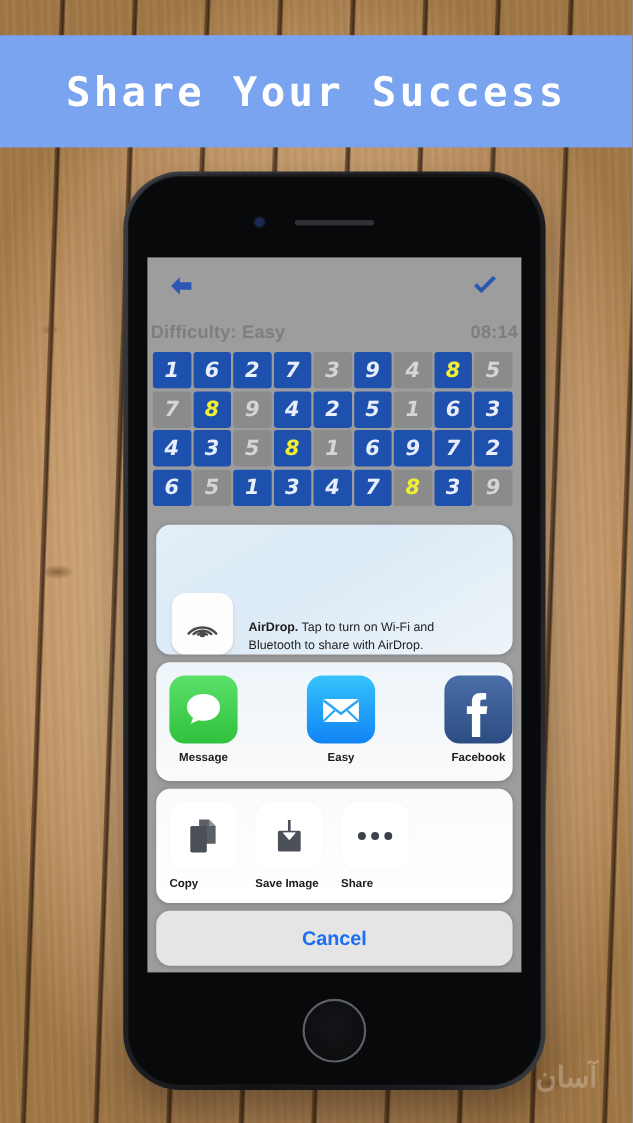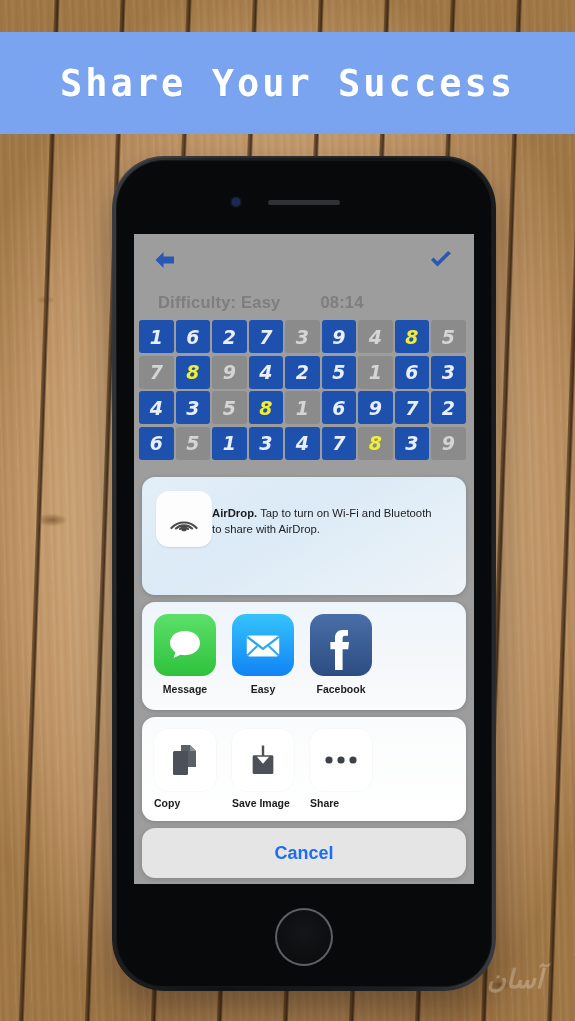--- a/index.html
+++ b/index.html
@@ -142,25 +142,24 @@
     justify-content: center;
   }
   .nav-back { left: 14px; }
   .nav-done { right: 16px; }
   .nav-back svg, .nav-done svg { display: block; }
 
   
   .info {
     position: relative;
     height: 32px;
-    padding: 0 24px;
-    display: flex;
-    align-items: center;
-    justify-content: flex-start;
-    gap: 40px;
+    padding: 0 3px;
+    display: flex;
+    align-items: center;
+    justify-content: space-between;
   }
   .info-text {
     font-size: 16.5px;
     font-weight: 700;
     color: #7e7e7e;
     letter-spacing: 0.2px;
   }
 
   
   .grid-wrap {
@@ -202,21 +201,22 @@
     overflow: hidden;
     box-shadow: 0 1px 5px rgba(0,0,0,0.18);
   }
 
   
   .airdrop {
     background: linear-gradient(150deg,#e3eff8 0%, #dbeaf6 40%, #eef4f8 100%);
     height: 118px;
     padding: 14px 28px 0 14px;
     display: flex;
-    align-items: flex-start;
+    gap: 14px;
+    align-items: flex-end;
   }
   .airdrop-icon {
     width: 56px; height: 56px;
     border-radius: 13px;
     background: #fdfdfd;
     display: flex;
     align-items: center;
     justify-content: center;
     flex: 0 0 auto;
     box-shadow: 0 1px 2px rgba(0,0,0,0.10);
@@ -231,20 +231,21 @@
 
   
   .apps {
     background: linear-gradient(180deg,#eef5fa 0%, #f6f8fa 70%, #fafbfc 100%);
     height: 108px;
     display: flex;
     align-items: flex-start;
     padding: 12px 0 0 12px;
     gap: 16px;
     overflow: hidden;
+    justify-content: space-between;
   }
   .app {
     width: 62px;
     flex: 0 0 auto;
     text-align: center;
   }
   .app-icon {
     width: 62px; height: 62px;
     border-radius: 14px;
     margin: 0 auto;
@@ -314,21 +315,20 @@
     width: 104px; height: 56px;
     opacity: 0.28;
     display: flex;
     align-items: center;
     justify-content: center;
     font-size: 26px;
     font-weight: 700;
     color: #f4ece2;
     letter-spacing: 1px;
     pointer-events: none;
-    font-style: italic;
   }
 </style>
 </head>
 <body>
 
 <div id="app">
 
   <div class="wood"></div>
 
   <div class="banner">

